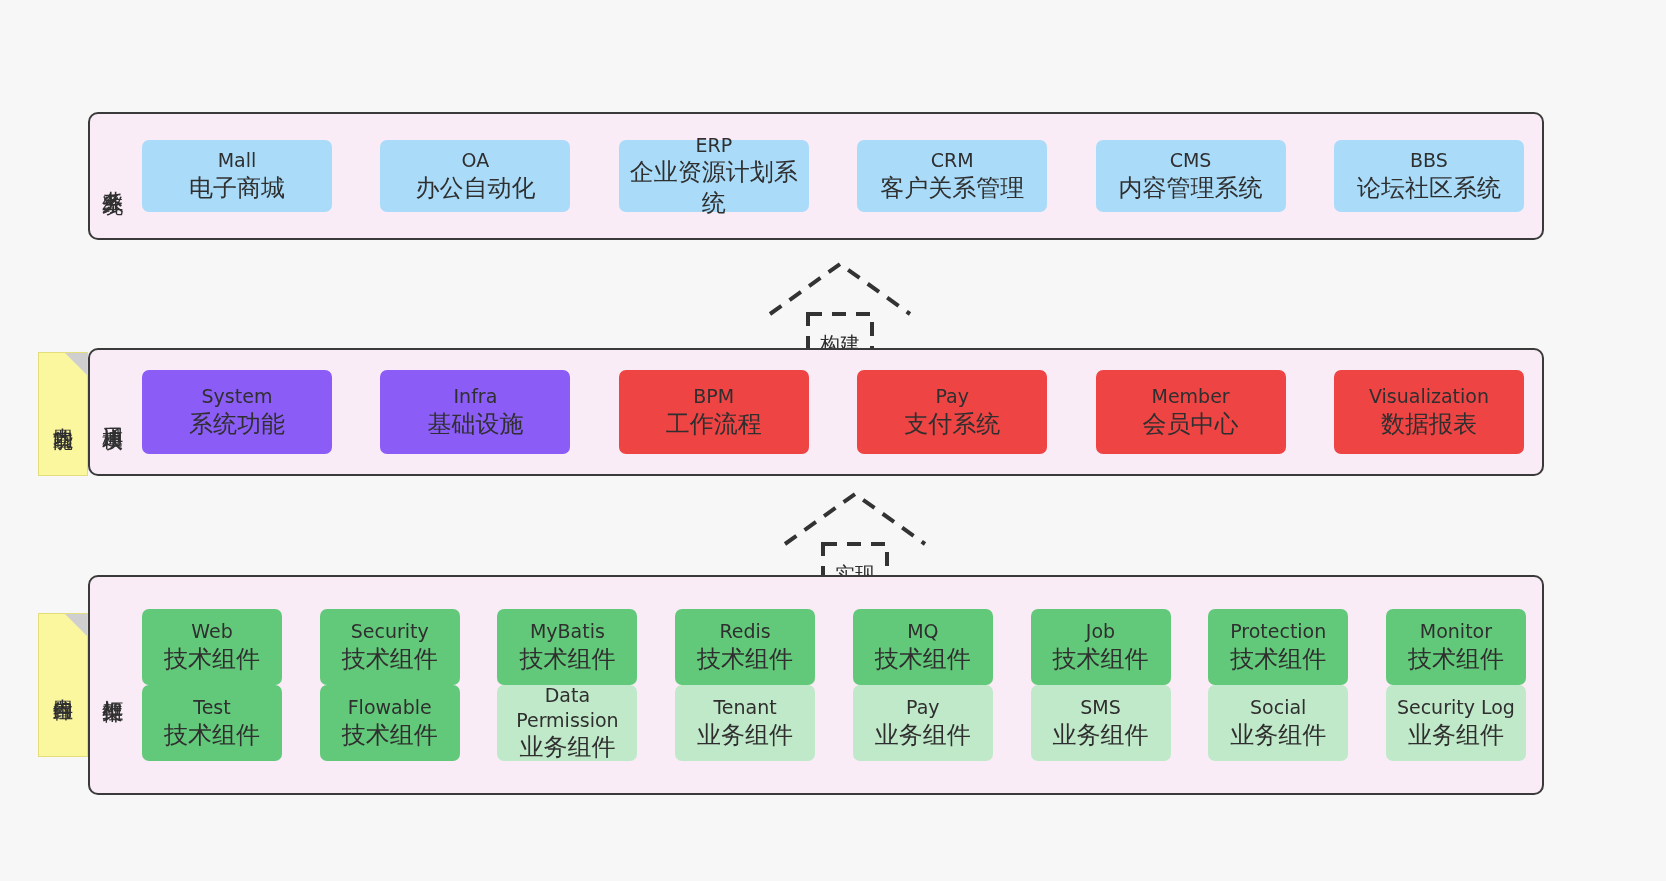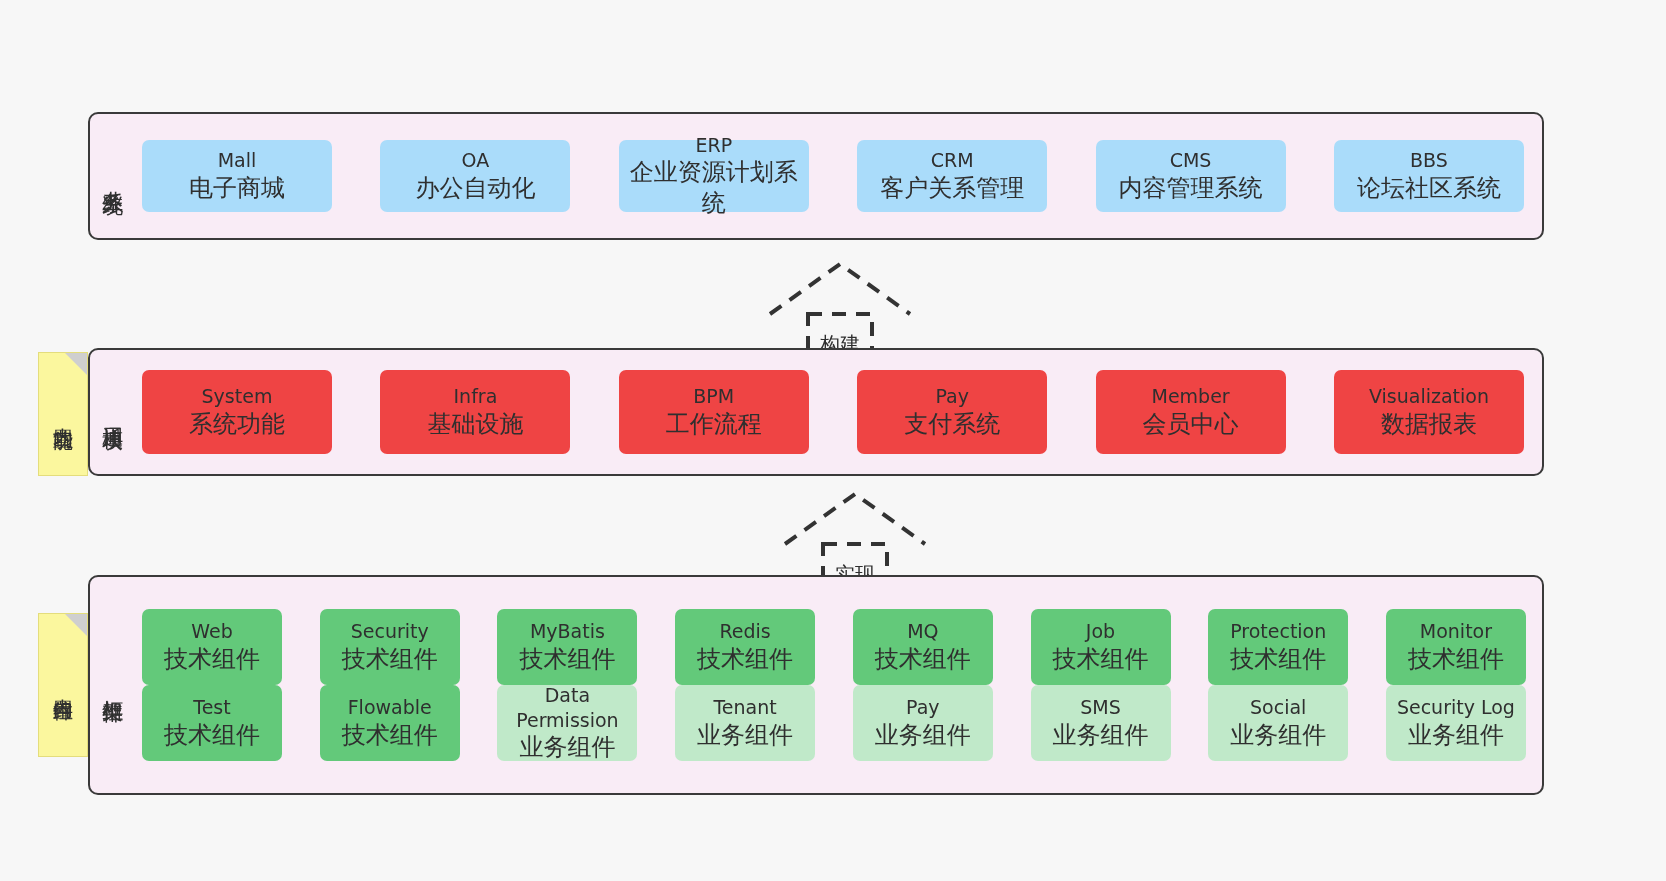--- a/index.html
+++ b/index.html
@@ -92,21 +92,21 @@
     background: #aadcfa;
   }
 
   
   #layer-common { left: 88px; top: 348px; width: 1456px; height: 128px; }
   #layer-common .layer-body { padding-right: 18px; }
   #layer-common .card {
     width: 190px;
     height: 84px;
   }
-  .c-strong { background: #ef4444; }
+  .c-strong { background: #8b5cf6; }
   .c-soft   { background: #ef4444; }
 
   
   #layer-framework { left: 88px; top: 575px; width: 1456px; height: 220px; }
   #layer-framework .layer-body { padding: 0 16px 0 8px; }
   #layer-framework .card {
     width: 140px;
     height: 76px;
   }
   .g-strong { background: #63c97a; }

